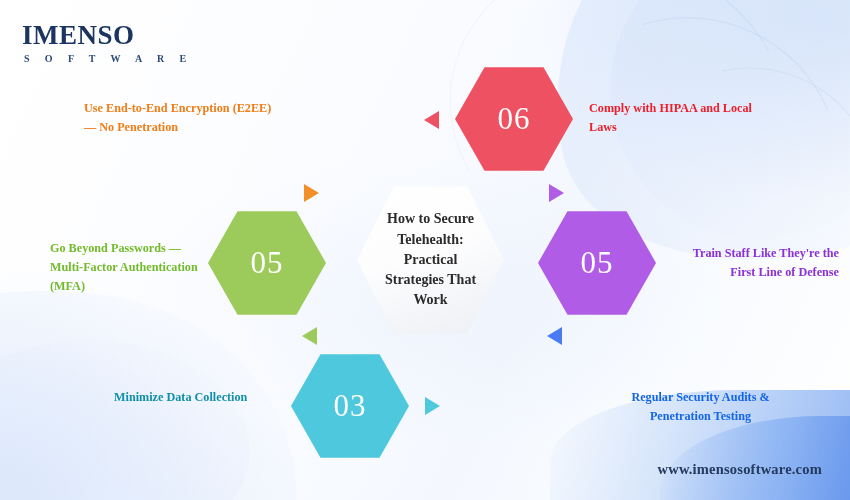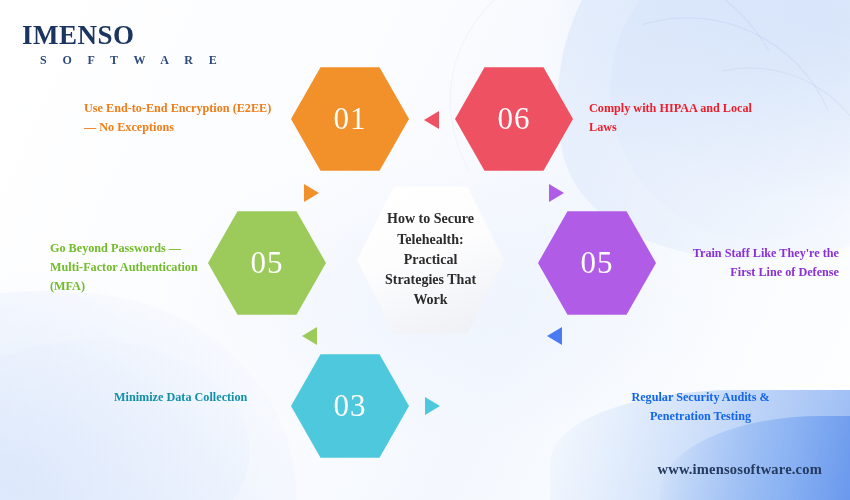--- a/index.html
+++ b/index.html
@@ -108,26 +108,26 @@
     z-index: 6;
   }
   .logo-main {
     font-size: 27px;
     font-weight: bold;
     color: #1c3560;
     letter-spacing: 0.5px;
     line-height: 1;
   }
   .logo-sub {
-    font-size: 12px;
+    font-size: 10px;
     font-weight: bold;
     color: #2d4a7a;
     letter-spacing: 6.4px;
     margin-top: 5px;
-    margin-left: 18px;
+    margin-left: 2px;
     line-height: 1;
   }
 
   
   .hex {
     position: absolute;
     width: 118px;
     height: 108px;
     z-index: 4;
     display: flex;
@@ -250,37 +250,34 @@
     <div class="center-title">How to Secure Telehealth: Practical Strategies That Work</div>
   </div>
 
   <div class="tri tri-r" id="tri-1"></div>
   <div class="tri tri-l" id="tri-6"></div>
   <div class="tri tri-l" id="tri-2"></div>
   <div class="tri tri-r" id="tri-5"></div>
   <div class="tri tri-r" id="tri-3"></div>
   <div class="tri tri-l" id="tri-4"></div>
 
-  <div class="hex" id="hex-1">
-    <span class="num">01</span>
-  </div>
   <div class="hex" id="hex-2">
     <span class="num">05</span>
   </div>
   <div class="hex" id="hex-3">
     <span class="num">03</span>
   </div>
   <div class="hex" id="hex-5">
     <span class="num">05</span>
   </div>
   <div class="hex" id="hex-6">
     <span class="num">06</span>
   </div>
 
-  <div class="label" id="label-1">Use End-to-End Encryption (E2EE) — No Exceptions</div>
+  <div class="label" id="label-1">Use End-to-End Encryption (E2EE) — No Penetration</div>
   <div class="label" id="label-2">Go Beyond Passwords — Multi-Factor Authentication (MFA)</div>
   <div class="label" id="label-3">Minimize Data Collection</div>
   <div class="label" id="label-4">Regular Security Audits &amp; Penetration Testing</div>
   <div class="label" id="label-5">Train Staff Like They're the First Line of Defense</div>
   <div class="label" id="label-6">Comply with HIPAA and Local Laws</div>
 
   <div id="footer-url">www.imensosoftware.com</div>
 
 </div>
 

